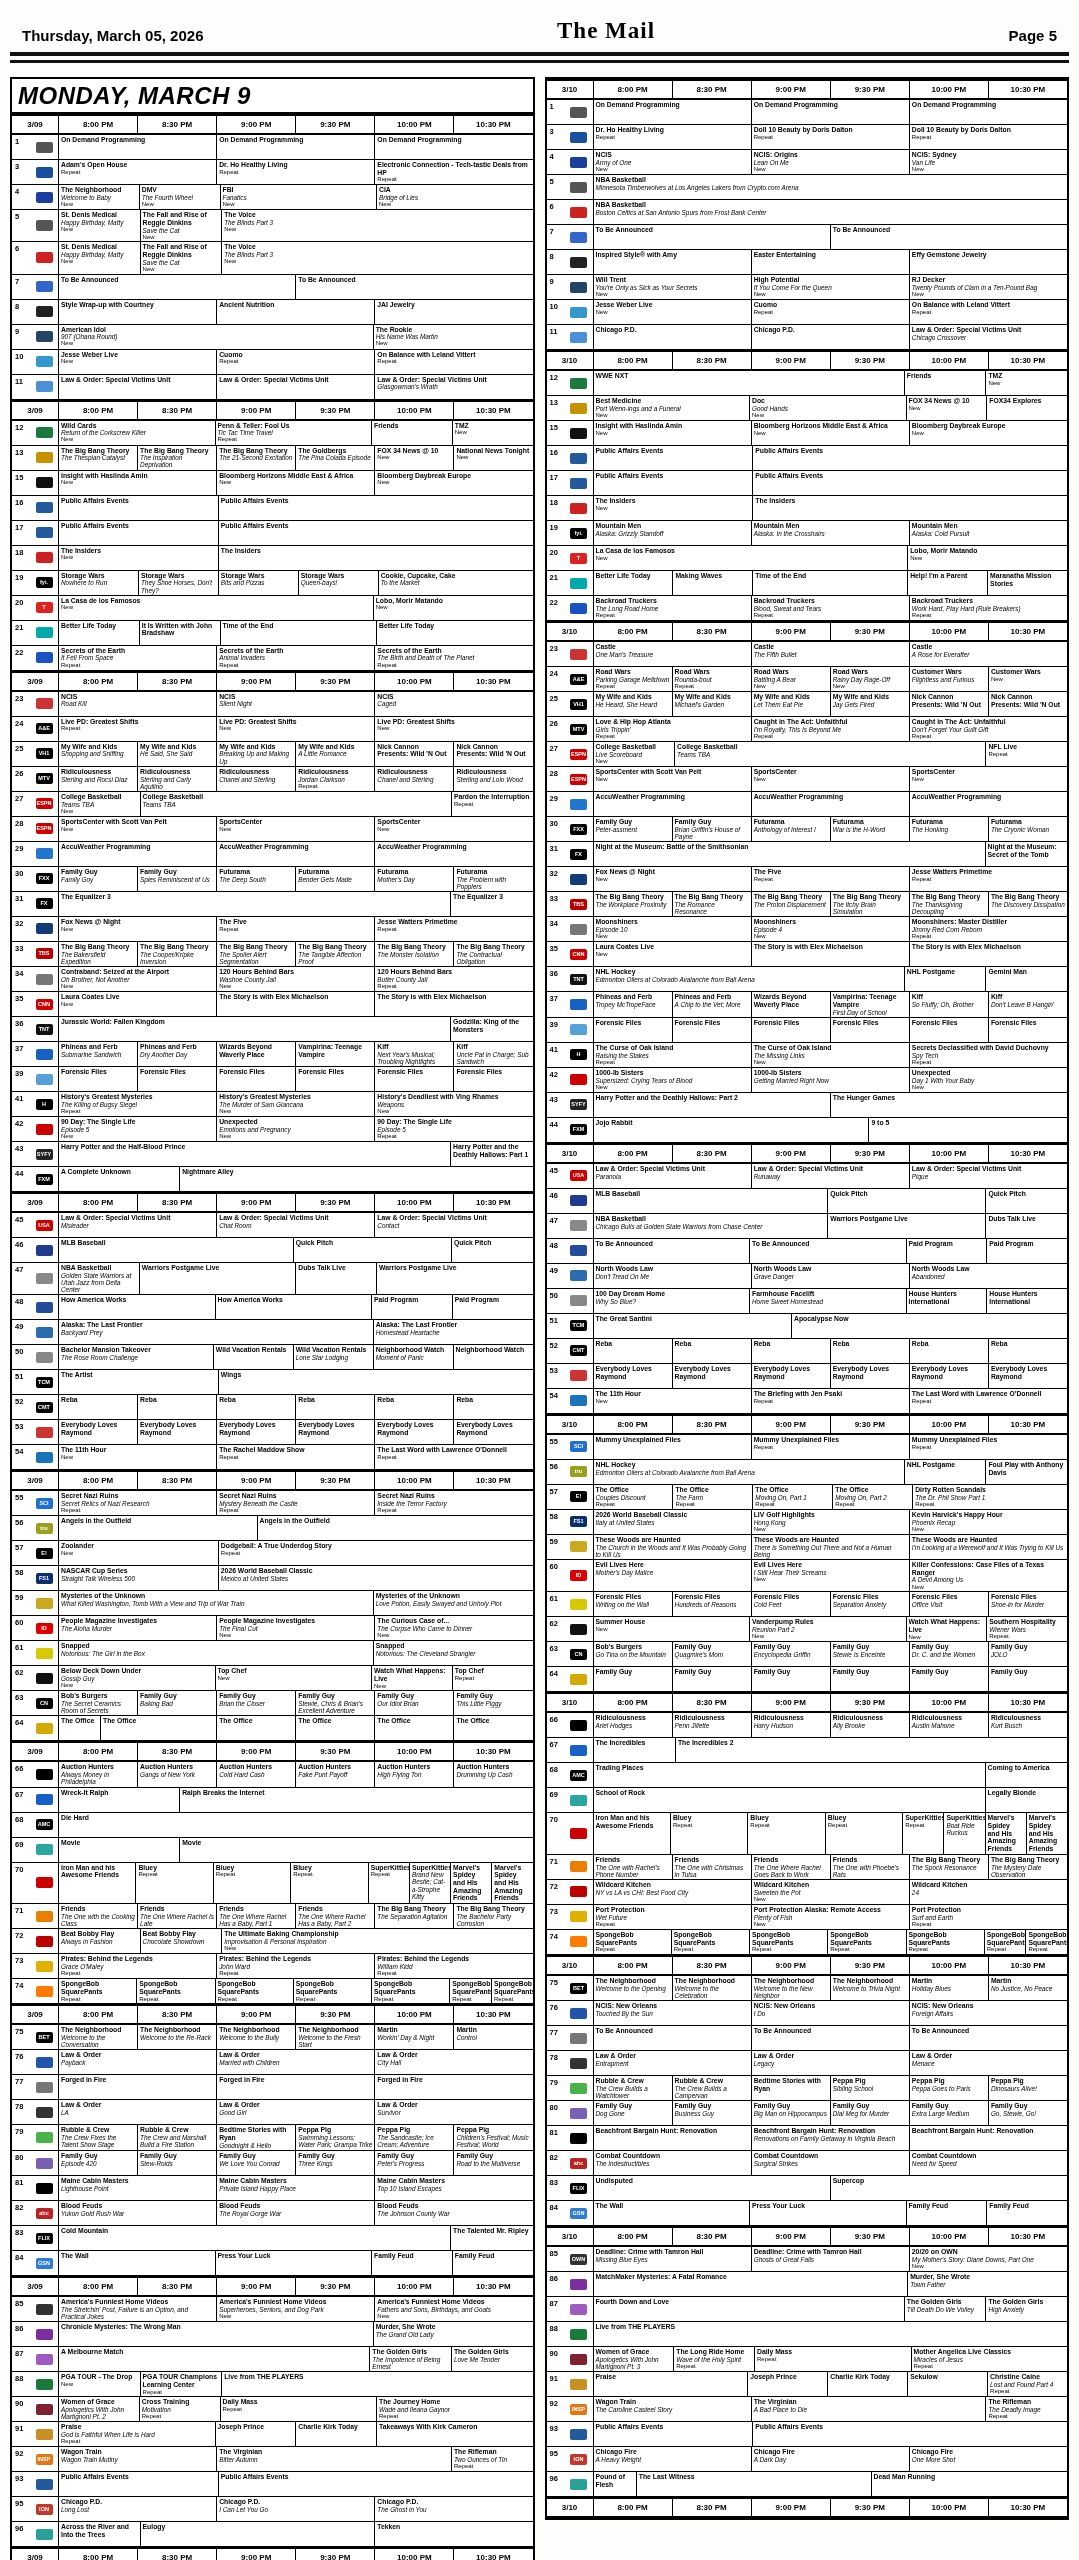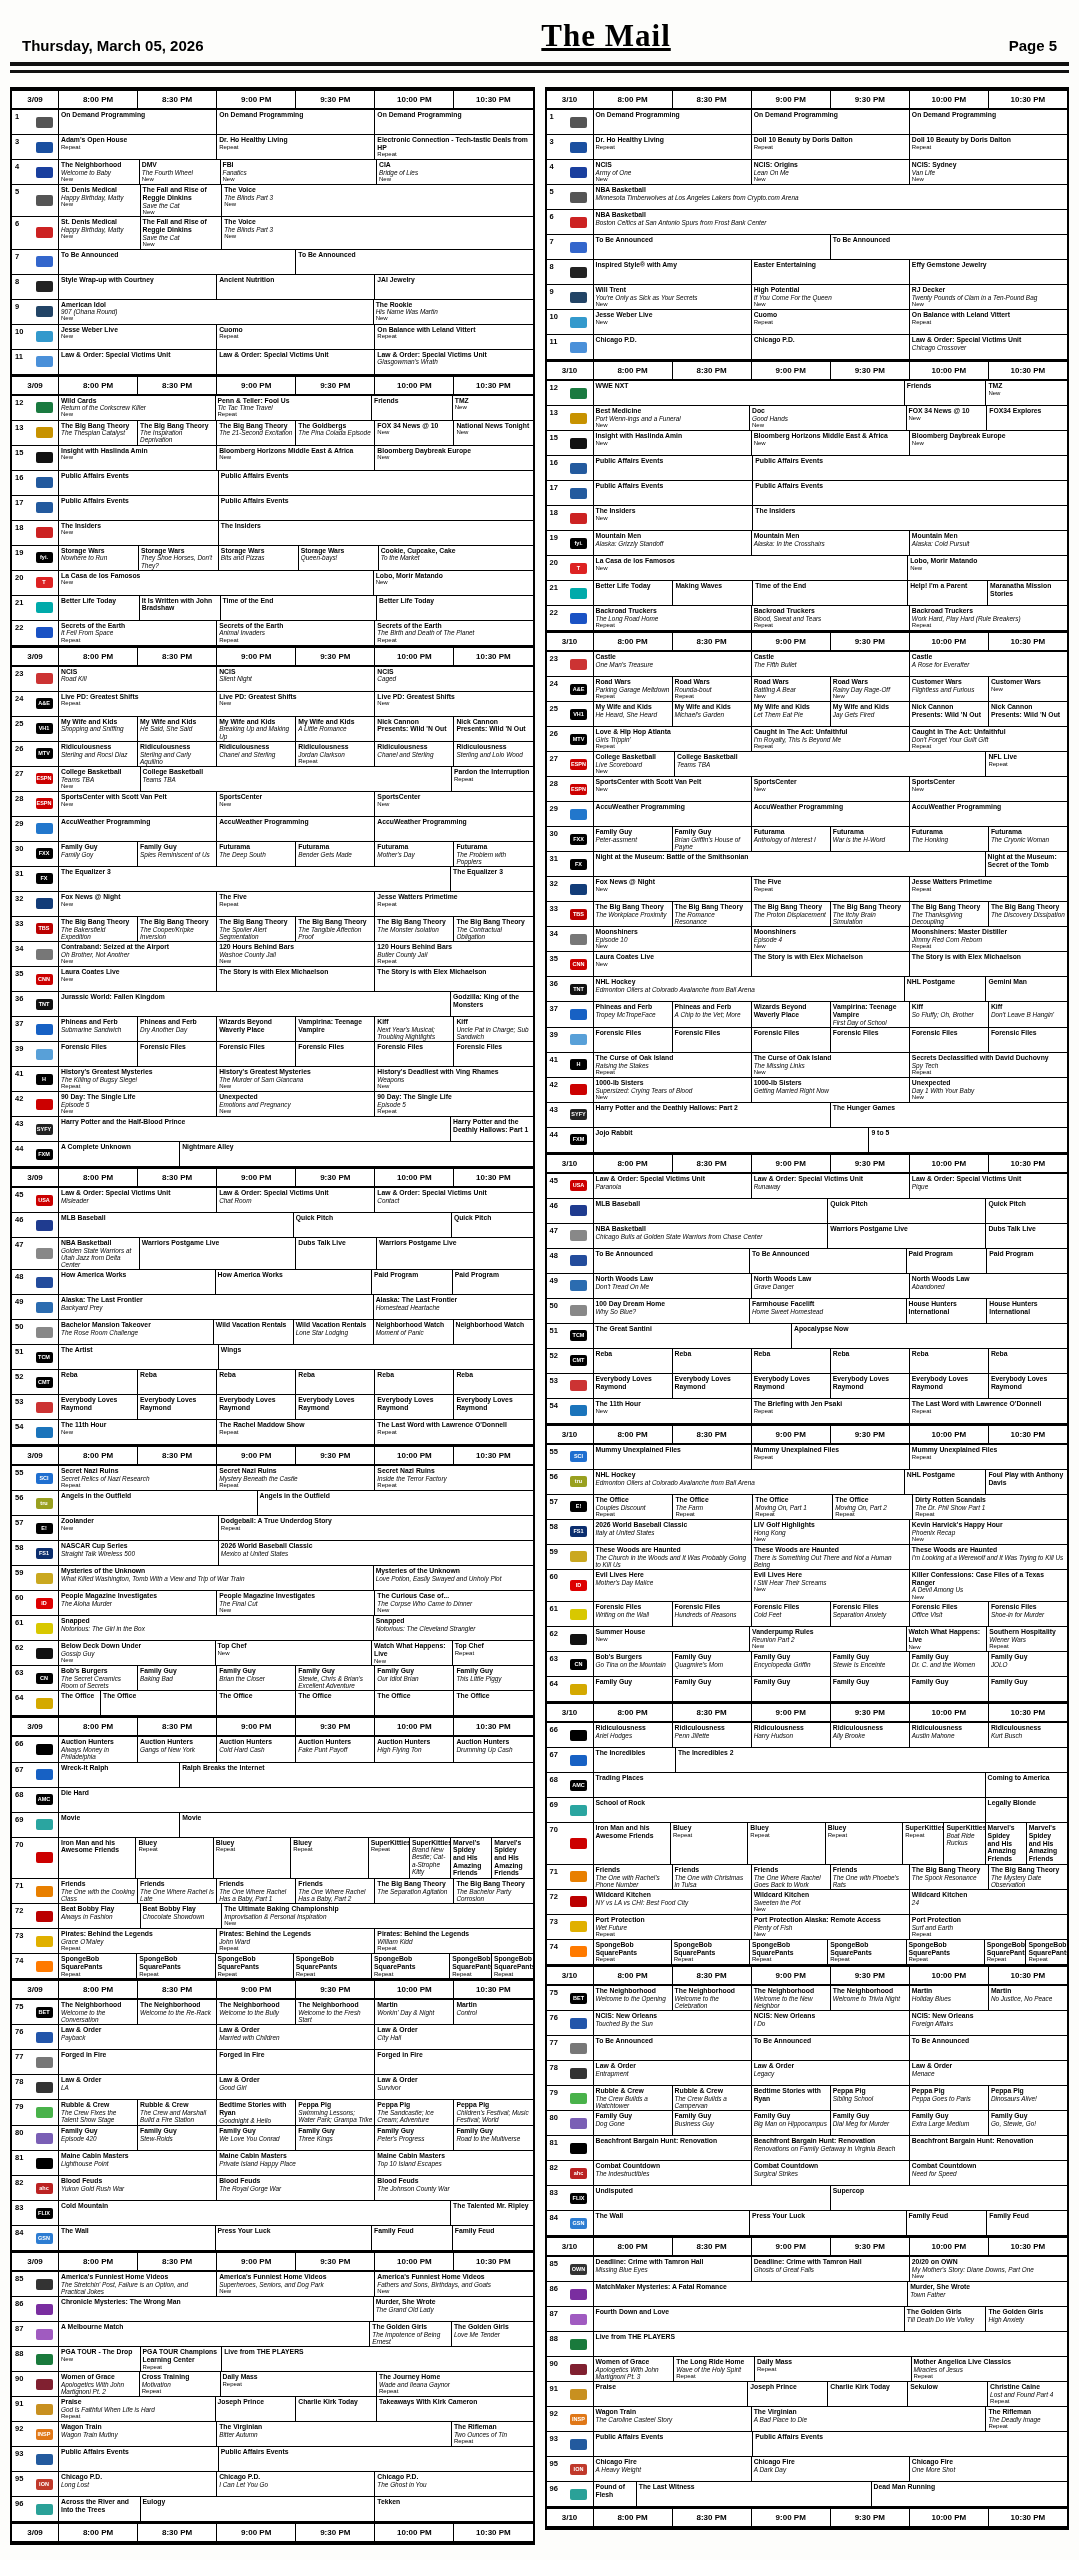--- a/index.html
+++ b/index.html
@@ -1,20 +1,20 @@
 <!DOCTYPE html>
 <html><head>
 <meta charset="utf-8">
 <style>
   html,body{margin:0;padding:0;background:#e9e9e6;}
   body{width:1079px;height:2560px;overflow:hidden;font-family:"Liberation Sans",sans-serif;color:#000;}
   .sheet{width:1079px;height:2560px;background:#fdfdfb;box-sizing:border-box;padding:8px 8px 0 8px;}
   .page-header{display:flex;align-items:flex-end;justify-content:space-between;padding:10px 14px 6px 14px;gap:16px;}
   .issue-date,.page-number{font-size:15px;font-weight:bold;}
-  .masthead{font-family:"Liberation Serif",serif;font-weight:bold;font-size:31px;letter-spacing:1px;text-decoration:underline;}
+  .masthead{font-family:"Liberation Serif",serif;font-weight:bold;font-size:23px;letter-spacing:1px;}
   .double-rule{border-top:4px solid #111;border-bottom:3px solid #111;height:4px;margin:2px 2px 14px 2px;}
   .columns{display:flex;gap:10px;align-items:flex-start;padding:0 2px;}
   .day-col{flex:1 1 0;border:2px solid #000;background:#fff;}
   .day-title{font-size:24px;font-weight:bold;font-style:italic;letter-spacing:.5px;padding:3px 6px 2px 6px;border-bottom:2px solid #000;white-space:nowrap;overflow:hidden;}
   .row{display:flex;border-bottom:1px solid #000;align-items:stretch;}
   .time-row{border-top:2px solid #000;border-bottom:2px solid #000;height:17px;}
   .date-cell{width:46px;font-size:8px;font-weight:bold;text-align:center;line-height:17px;border-right:1px solid #000;}
   .time-cell{flex:1 1 0;font-size:8px;font-weight:bold;text-align:center;line-height:17px;border-right:1px solid #000;}
   .time-cell:last-child{border-right:none;}
   .ch-row{min-height:24px;}
@@ -32,20 +32,21 @@
 
 <div class="sheet">
   <div class="page-header">
     <span class="issue-date">Thursday, March 05, 2026</span>
     <span class="masthead">The Mail</span>
     <span class="page-number">Page 5</span>
   </div>
   <div class="double-rule"></div>
   <div class="columns">
       <section class="day-col">
+        <div class="day-title">MONDAY, MARCH 9</div>
         <div class="row time-row">
           <div class="date-cell">3/09</div>
           <div class="time-cell">8:00 PM</div>
           <div class="time-cell">8:30 PM</div>
           <div class="time-cell">9:00 PM</div>
           <div class="time-cell">9:30 PM</div>
           <div class="time-cell">10:00 PM</div>
           <div class="time-cell">10:30 PM</div>
         </div>
         <div class="row ch-row">

